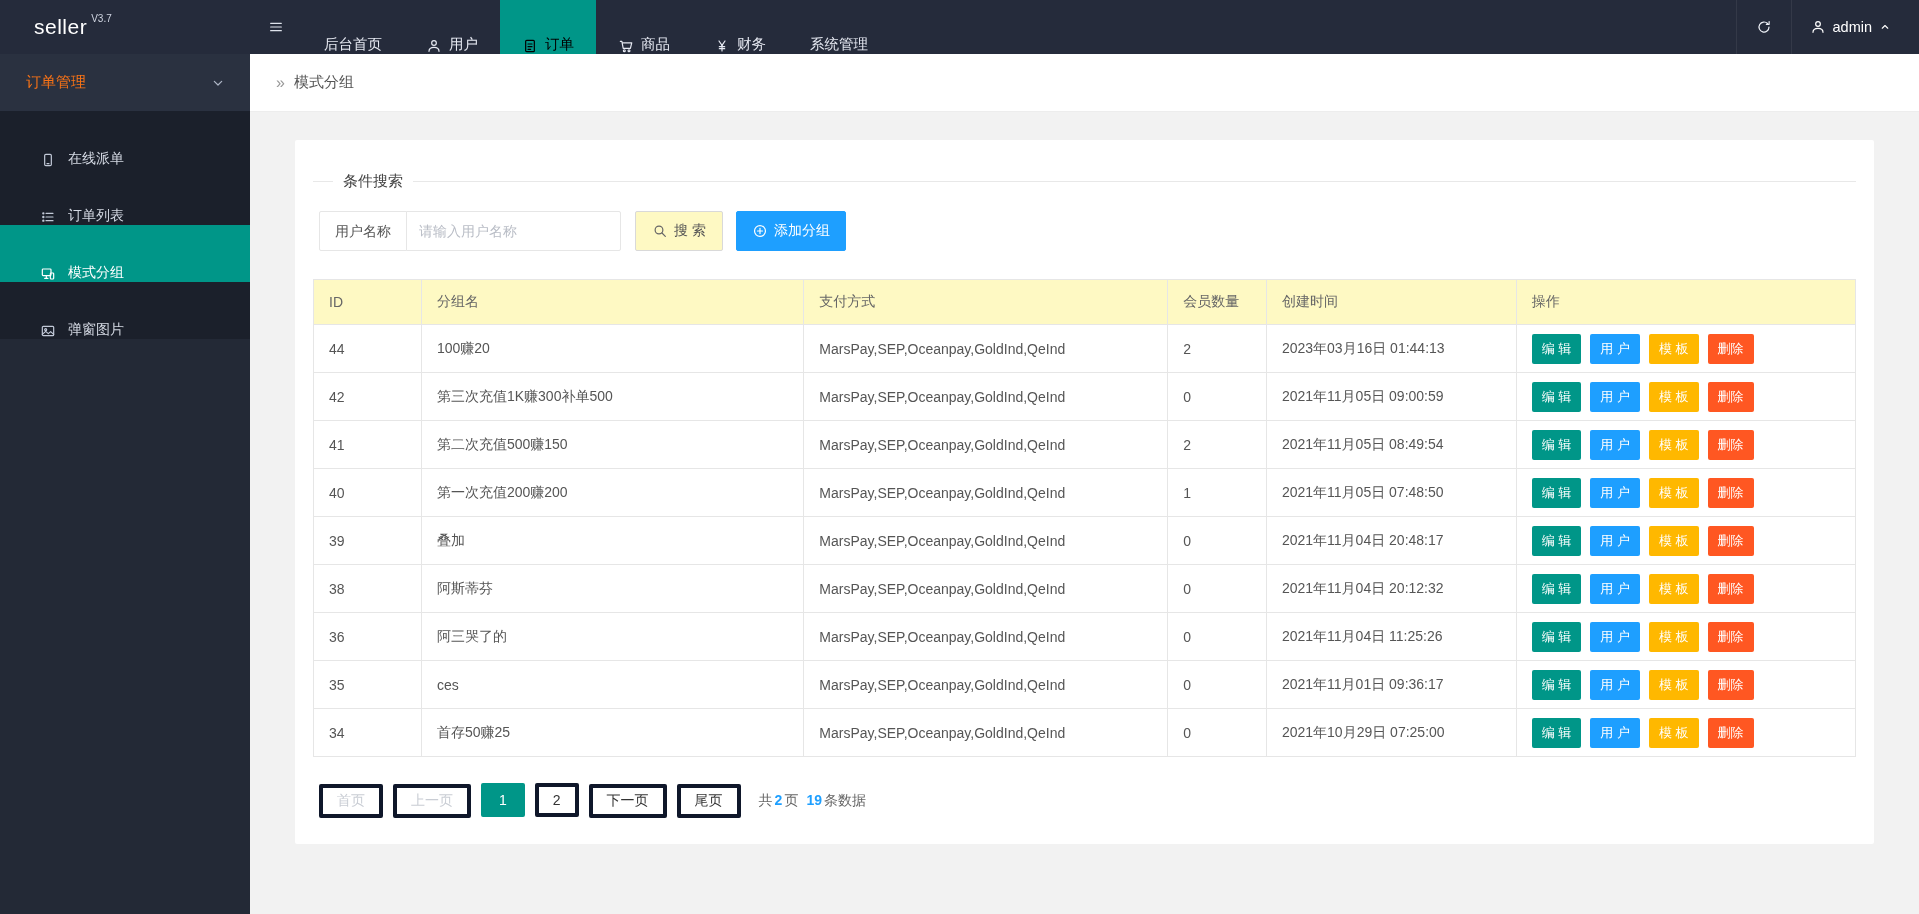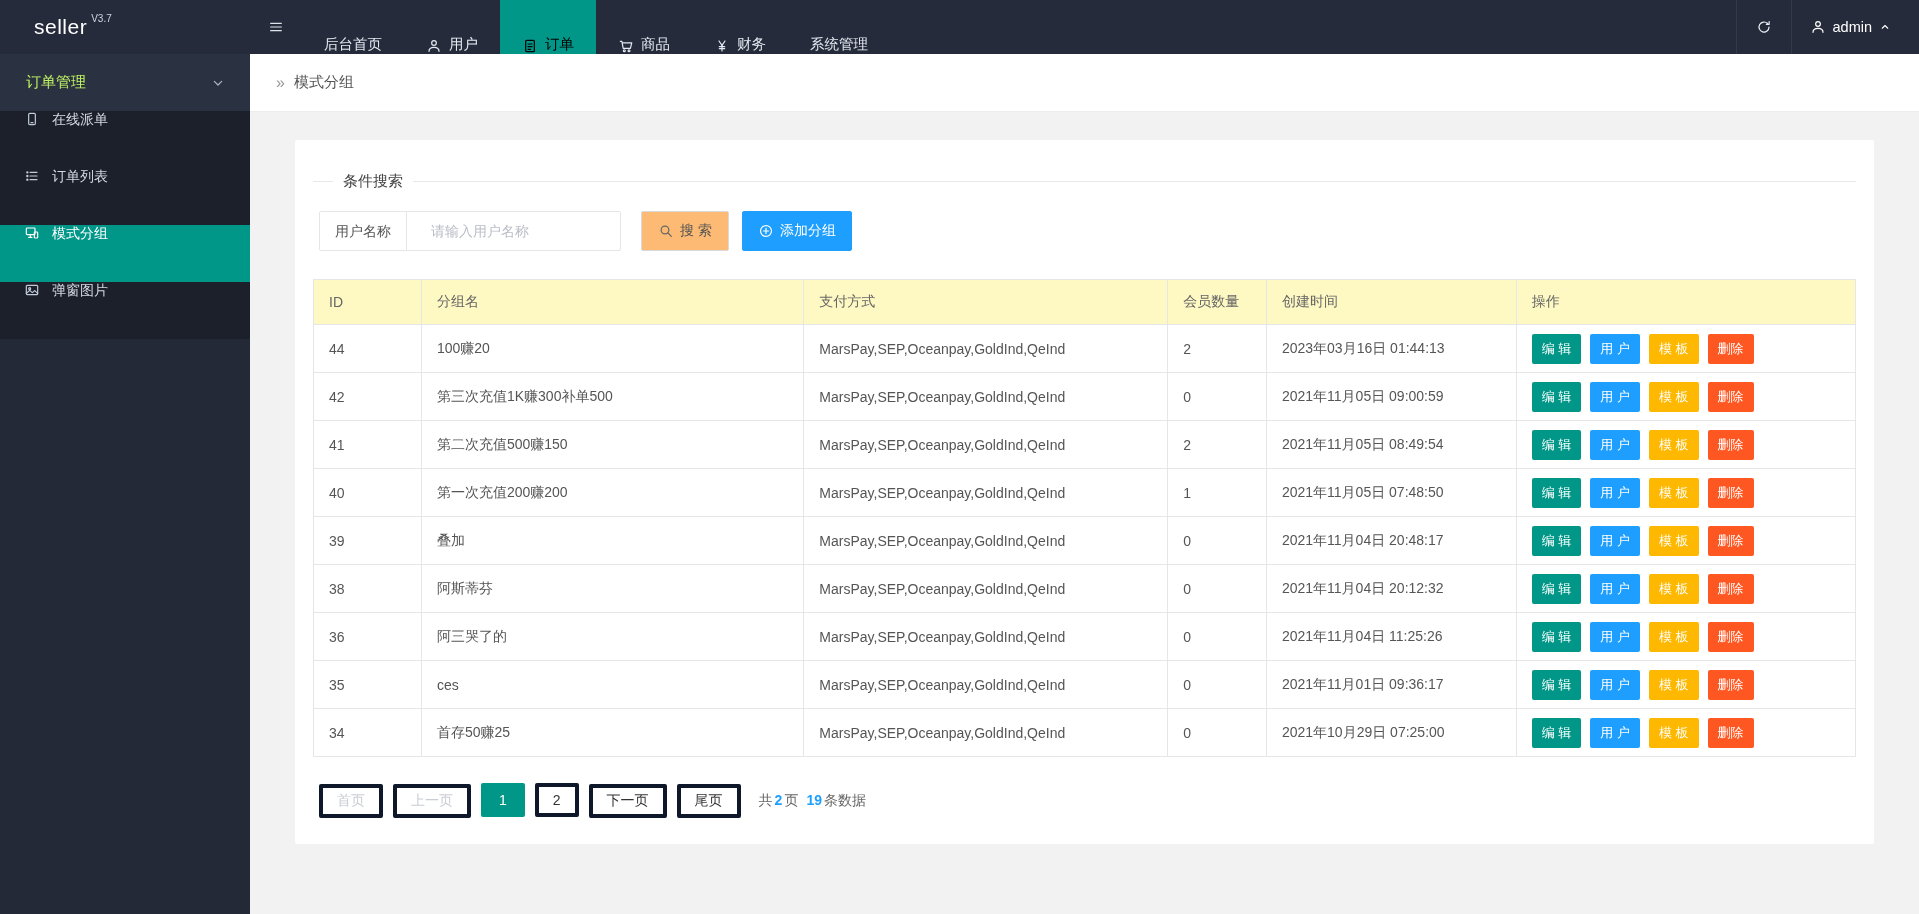--- a/index.html
+++ b/index.html
@@ -24,46 +24,46 @@
   .icon{display:inline-flex;align-items:center}
   .icon svg{width:16px;height:16px;display:block;fill:none;stroke:currentColor;stroke-width:1.8;stroke-linecap:round;stroke-linejoin:round}
   .top-right{margin-left:auto;display:flex;align-items:stretch}
   .refresh{width:56px;display:flex;align-items:center;justify-content:center;cursor:pointer;color:#eef1f7;border-left:1px solid rgba(255,255,255,.07);border-right:1px solid rgba(255,255,255,.07)}
   .user-menu{display:flex;align-items:center;gap:7px;padding:0 28px 0 18px;cursor:pointer;color:#fff;font-size:14.5px}
   .user-menu .caret svg{width:12px;height:12px;stroke-width:2.2}
 
   
   .layout{display:flex;height:calc(100vh - 54px)}
   .sidebar{width:250px;flex:0 0 250px;background:var(--sidebar);overflow:hidden}
-  .side-group{height:57px;display:flex;align-items:center;justify-content:space-between;padding:0 24px 0 26px;background:var(--sidebar-head);color:#bef264;font-size:15px;cursor:pointer}
+  .side-group{height:57px;display:flex;align-items:center;justify-content:space-between;padding:0 24px 0 26px;background:var(--sidebar-head);color:#f97316;font-size:15px;cursor:pointer}
   .side-group .icon{color:#aeb6c6}
   #side-items{list-style:none;margin:0;padding:0}
-  .side-item{height:57px;display:flex;align-items:flex-start;padding-left:24px;background:var(--sidebar-item);color:#d4d9e3;cursor:pointer;font-size:14px}
+  .side-item{height:57px;display:flex;align-items:flex-end;padding-left:40px;background:var(--sidebar-item);color:#d4d9e3;cursor:pointer;font-size:14px}
   .side-item .icon{margin-right:12px;color:#c2c9d8}
   .side-item.active{background:var(--teal);color:#fff}
   .side-item.active .icon{color:#fff}
 
   .main{flex:1;overflow:auto}
   .breadcrumb-bar{height:58px;background:#fff;display:flex;align-items:center;padding:0 26px;border-bottom:1px solid #ededed}
   .bc-caret{color:#999;font-size:16px;margin-right:9px}
   .bc-title{color:#555;font-size:15px}
 
   
   .card{background:#fff;margin:28px 45px 18px;padding:18px 18px 26px;border-radius:2px}
   fieldset.field-title{border:0;border-top:1px solid #e8e8e8;margin:14px 0 0;padding:0}
   fieldset.field-title legend{margin-left:20px;padding:0 10px;font-size:15px;color:#444}
 
   .search-row{display:flex;align-items:center;margin-top:20px;margin-left:6px}
   .ig{display:flex}
   .ig-label{height:40px;line-height:38px;padding:0 15px;border:1px solid var(--border);background:#fff;color:#555;border-radius:2px 0 0 2px;white-space:nowrap}
-  .ig input{height:40px;width:215px;border:1px solid var(--border);margin-left:-1px;padding:0 24px;font-size:14px;color:#333;outline:none;border-radius:0 2px 2px 0;font-family:inherit}
+  .ig input{height:40px;width:215px;border:1px solid var(--border);margin-left:-1px;padding:0 12px;font-size:14px;color:#333;outline:none;border-radius:0 2px 2px 0;font-family:inherit}
   .ig input::placeholder{color:#b9bdc6}
   .btn{height:40px;display:inline-flex;align-items:center;border-radius:2px;cursor:pointer;font-size:14px;font-family:inherit}
   .btn .icon{margin-right:6px}
-  .btn-search{margin-left:20px;background:#fdba74;border:1px solid #d9d9d9;color:#555;padding:0 16px}
+  .btn-search{margin-left:14px;background:#fef9c3;border:1px solid #d9d9d9;color:#555;padding:0 16px}
   .btn-search .icon{color:#666}
   .btn-add{margin-left:13px;background:var(--blue);border:1px solid var(--blue);color:#fff;padding:14px 15px}
 
   
   table{width:100%;border-collapse:collapse;table-layout:fixed;margin-top:28px}
   th,td{border:1px solid var(--border);text-align:left;padding:0 15px;font-weight:normal;overflow:hidden;white-space:nowrap;text-overflow:ellipsis}
   th{height:45px;background:#fef9c3;color:#666;font-size:14px}
   td{height:48px;color:#555;font-size:14px}
   th:nth-child(1){width:7%}
   th:nth-child(2){width:24.8%}

